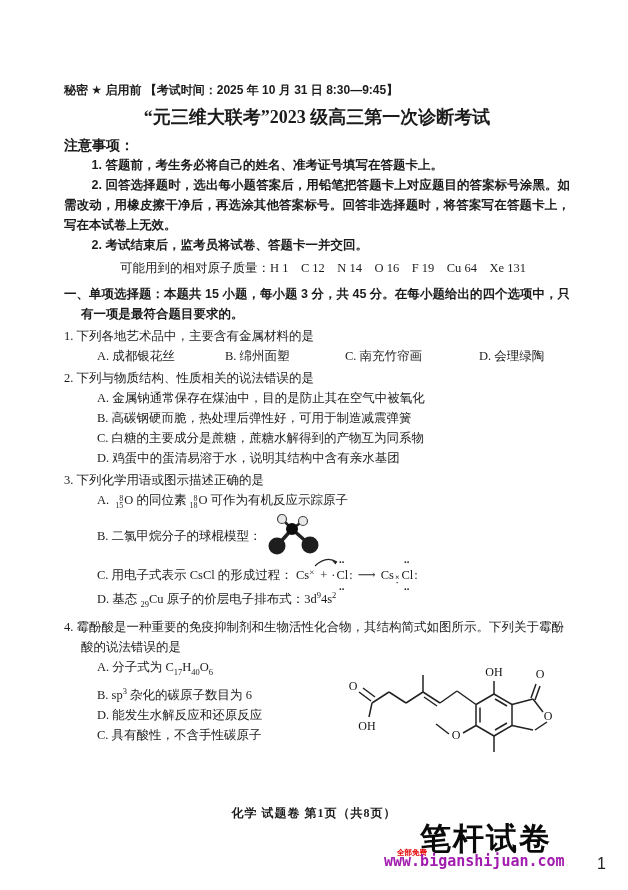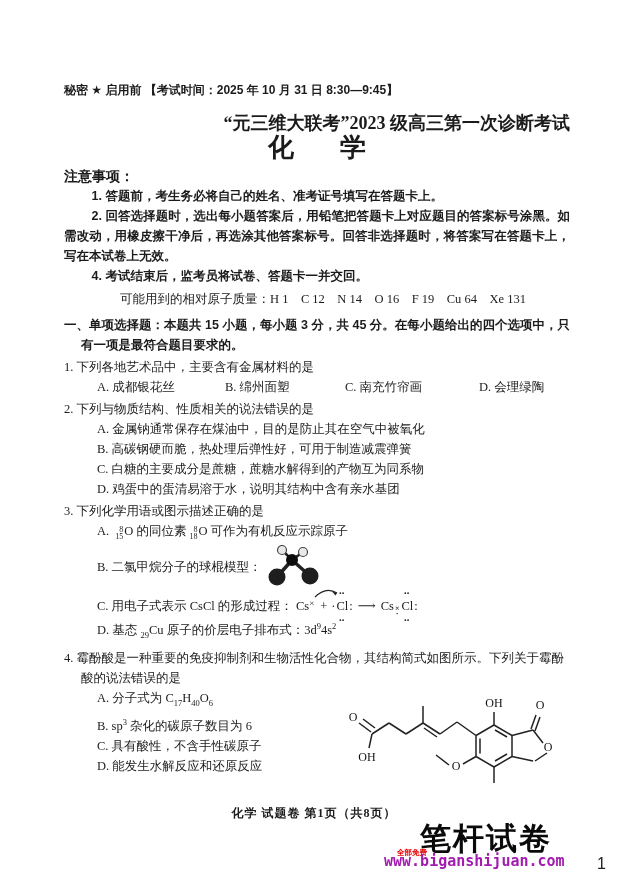--- a/index.html
+++ b/index.html
@@ -2,21 +2,21 @@
 <html><head>
 <meta charset="utf-8">
 <style>
   html,body{margin:0;padding:0;}
   body{
     width:628px;height:890px;background:#ffffff;position:relative;overflow:hidden;
     font-family:"Liberation Serif","DejaVu Serif",serif;color:#1b1b1b;
   }
   .content{position:absolute;left:64px;top:80px;width:506px;font-size:12.5px;line-height:20px;}
   .meta{font-family:"Liberation Sans","DejaVu Sans",sans-serif;font-weight:700;font-size:12px;}
-  .exam-title{text-align:right;font-size:18px;font-weight:700;margin-top:13px;}
+  .exam-title{text-align:center;font-size:18px;font-weight:700;margin-top:7px;}
   .subject{text-align:center;font-size:26px;font-weight:700;margin-top:5px;letter-spacing:10px;text-indent:10px;}
   .notice-head{font-family:"Liberation Sans","DejaVu Sans",sans-serif;font-weight:700;font-size:14px;margin-top:8px;}
   .notice-item{font-family:"Liberation Sans","DejaVu Sans",sans-serif;font-weight:600;text-align:justify;text-indent:2.2em;}
   .atomic{margin-left:56px;margin-top:3px;}
   .section-head{font-family:"Liberation Sans","DejaVu Sans",sans-serif;font-weight:700;margin-top:6px;
     padding-left:17px;text-indent:-17px;text-align:justify;}
   .q{margin-top:2px;}
   .q-stem{}
   .opt{padding-left:33px;}
   .opt-row{display:flex;padding-left:33px;}
@@ -53,26 +53,25 @@
 </style>
 </head>
 <body>
 
 <div class="content">
 
   <div class="meta">秘密 ★ 启用前 【考试时间：2025 年 10 月 31 日 8:30—9:45】</div>
 
   <div class="exam-title">“元三维大联考”2023 级高三第一次诊断考试</div>
 
-  <div class="subject">化　学</div>
 
   <div class="notice-head">注意事项：</div>
   <div class="notice-item">1. 答题前，考生务必将自己的姓名、准考证号填写在答题卡上。</div>
   <div class="notice-item">2. 回答选择题时，选出每小题答案后，用铅笔把答题卡上对应题目的答案标号涂黑。如需改动，用橡皮擦干净后，再选涂其他答案标号。回答非选择题时，将答案写在答题卡上，写在本试卷上无效。</div>
-  <div class="notice-item">4. 考试结束后，监考员将试卷、答题卡一并交回。</div>
+  <div class="notice-item">2. 考试结束后，监考员将试卷、答题卡一并交回。</div>
 
   <div class="atomic">可能用到的相对原子质量：H 1　C 12　N 14　O 16　F 19　Cu 64　Xe 131</div>
 
   <div class="section-head">一、单项选择题：本题共 15 小题，每小题 3 分，共 45 分。在每小题给出的四个选项中，只有一项是最符合题目要求的。</div>
 
   <div class="q">
     <div class="q-stem">1. 下列各地艺术品中，主要含有金属材料的是</div>
     <div class="opt-row">
       <span class="c1">A. 成都银花丝</span>
       <span class="c2">B. 绵州面塑</span>
@@ -136,22 +135,22 @@
   <div class="q4wrap">
     <div class="q-stem">4. 霉酚酸是一种重要的免疫抑制剂和生物活性化合物，其结构简式如图所示。下列关于霉酚</div>
     <div class="q4line2">酸的说法错误的是</div>
 
     <div class="opt">
       <span>A. 分子式为 C</span><sub class="sm">17</sub><span>H</span><sub class="sm">40</sub><span>O</span><sub class="sm">6</sub>
     </div>
     <div class="opt">
       <span>B. sp</span><sup class="sm">3</sup><span> 杂化的碳原子数目为 6</span>
     </div>
+    <div class="opt">D. 能发生水解反应和还原反应</div>
     <div class="opt">C. 具有酸性，不含手性碳原子</div>
-    <div class="opt">D. 能发生水解反应和还原反应</div>
 
     <svg class="molecule" width="235" height="120" viewBox="0 0 235 120">
       <g stroke="#222" stroke-width="1.5" fill="none">
 
         <line x1="31" y1="42" x2="19" y2="33"></line>
         <line x1="35" y1="38" x2="23" y2="29"></line>
         <line x1="32" y1="44" x2="29" y2="58"></line>
 
         <line x1="32" y1="44" x2="49" y2="33"></line>
         <line x1="49" y1="33" x2="66" y2="44"></line>

